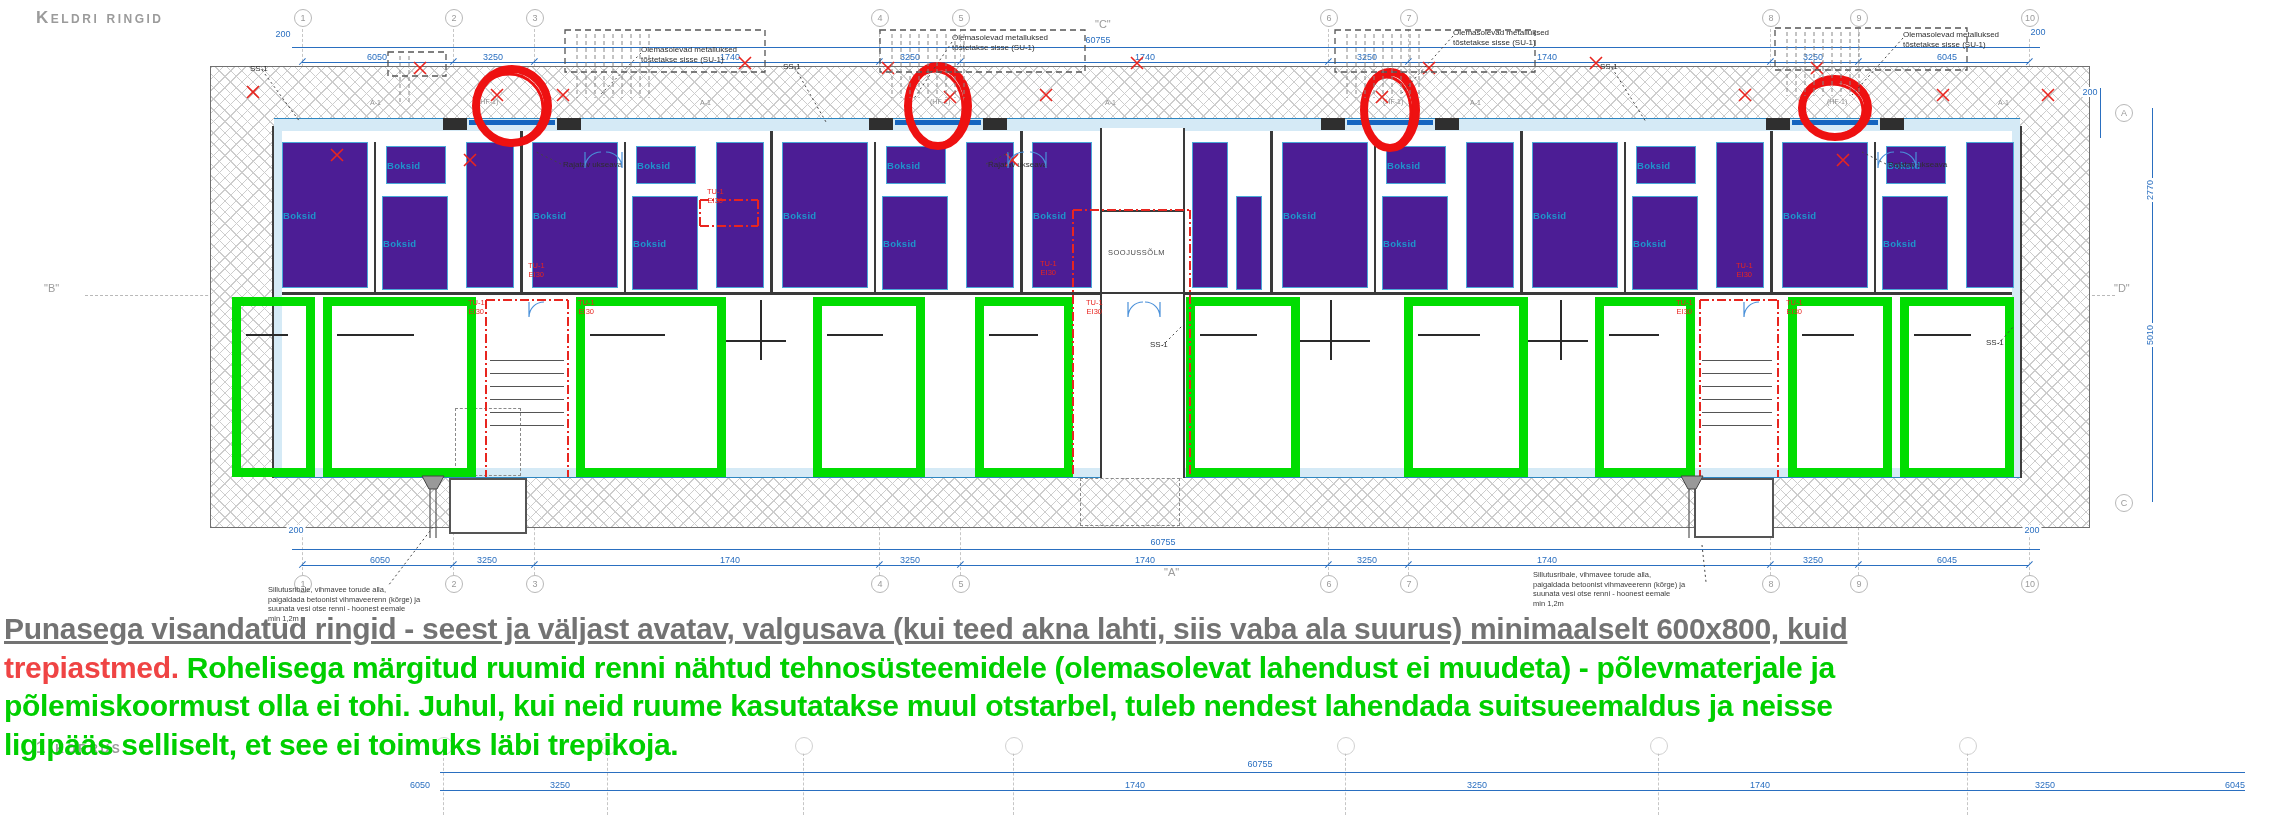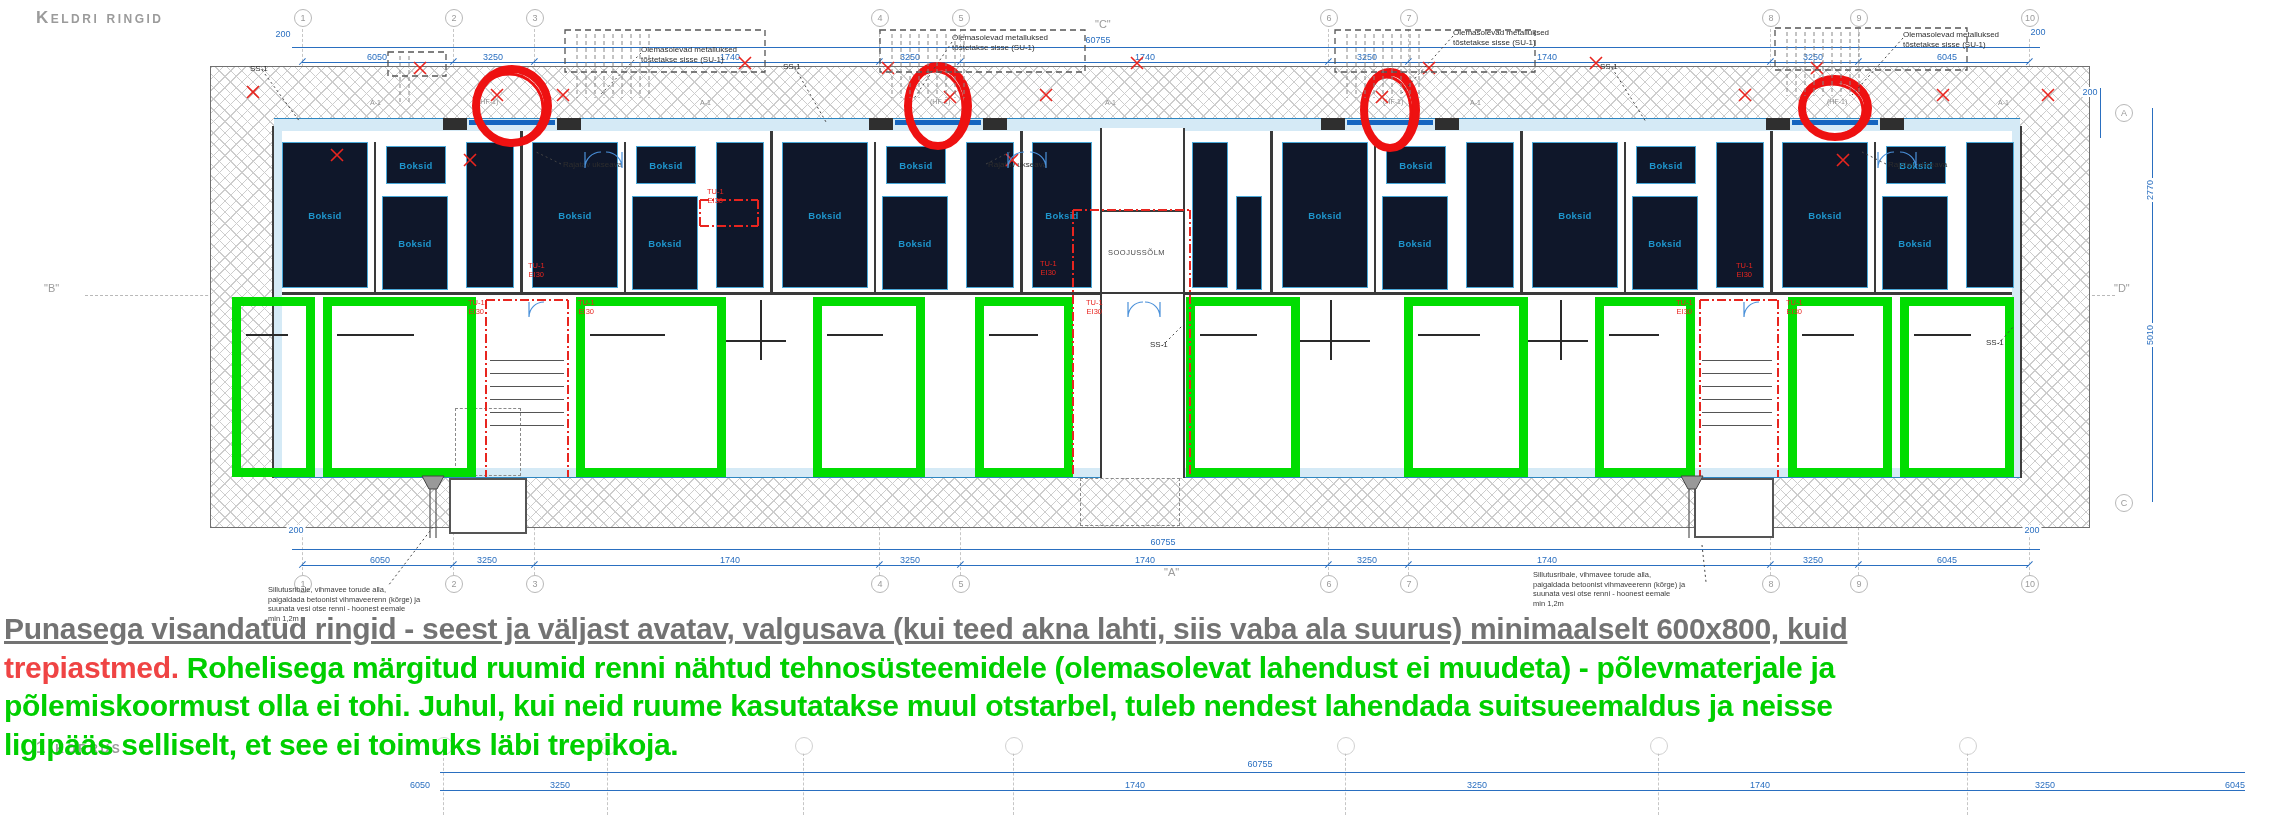--- a/index.html
+++ b/index.html
@@ -25,22 +25,22 @@
   .bub{width:16px;height:16px;border:1px solid #b8b8b8;border-radius:50%;color:#9a9a9a;
       font-size:9px;display:flex;align-items:center;justify-content:center;background:#fff;z-index:2}
   .bub.light{opacity:.65}
   .mark{font-size:11px;color:#9b9b9b;z-index:2;white-space:nowrap}
   .dim{font-size:9px;color:#2a6fc0;background:#fff;padding:0 2px;
       transform:translate(-50%,-50%);white-space:nowrap;z-index:2}
   .dim.rot{transform:translate(-50%,-50%) rotate(-90deg)}
   .dimline{background:#2a6fc0;height:1px;z-index:1}
   .vdimline{background:#2a6fc0;width:1px;z-index:1}
   .tick{width:9px;height:1.4px;background:#2a6fc0;transform:rotate(-45deg);z-index:2}
-  .boks{background:#0f172a;border:1.3px solid #49a8d8;box-sizing:border-box;z-index:2;
-      display:flex;align-items:center;justify-content:center}
+  .boks{background:#4c1d95;border:1.3px solid #49a8d8;box-sizing:border-box;z-index:2;
+      display:flex;align-items:center;justify-content:flex-start}
   .boks span{font-size:9.5px;font-weight:bold;color:#1e95cc;letter-spacing:.3px}
   .green{border:9px solid #00dd00;box-sizing:border-box;z-index:3;background:transparent}
   .lblk{font-size:8px;color:#2e2e2e;white-space:nowrap;z-index:4;line-height:10px}
   .lred{font-size:7.5px;color:#e8251f;white-space:nowrap;z-index:4;line-height:8.5px;text-align:center}
   .lgrey{font-size:7px;color:#8f8f8f;white-space:nowrap;z-index:4}
   .note{font-size:7.5px;color:#3c3c3c;line-height:9.5px;white-space:nowrap;z-index:4}
   .tread{background:#555;height:1.2px;z-index:3}
   .stub{background:#2a2a2a;z-index:3}
   .stoop{border:2px solid #555;background:#fff;box-sizing:border-box;z-index:2}
   .stoopd{border:1.5px dashed #8a8a8a;background:transparent;box-sizing:border-box;z-index:2}

